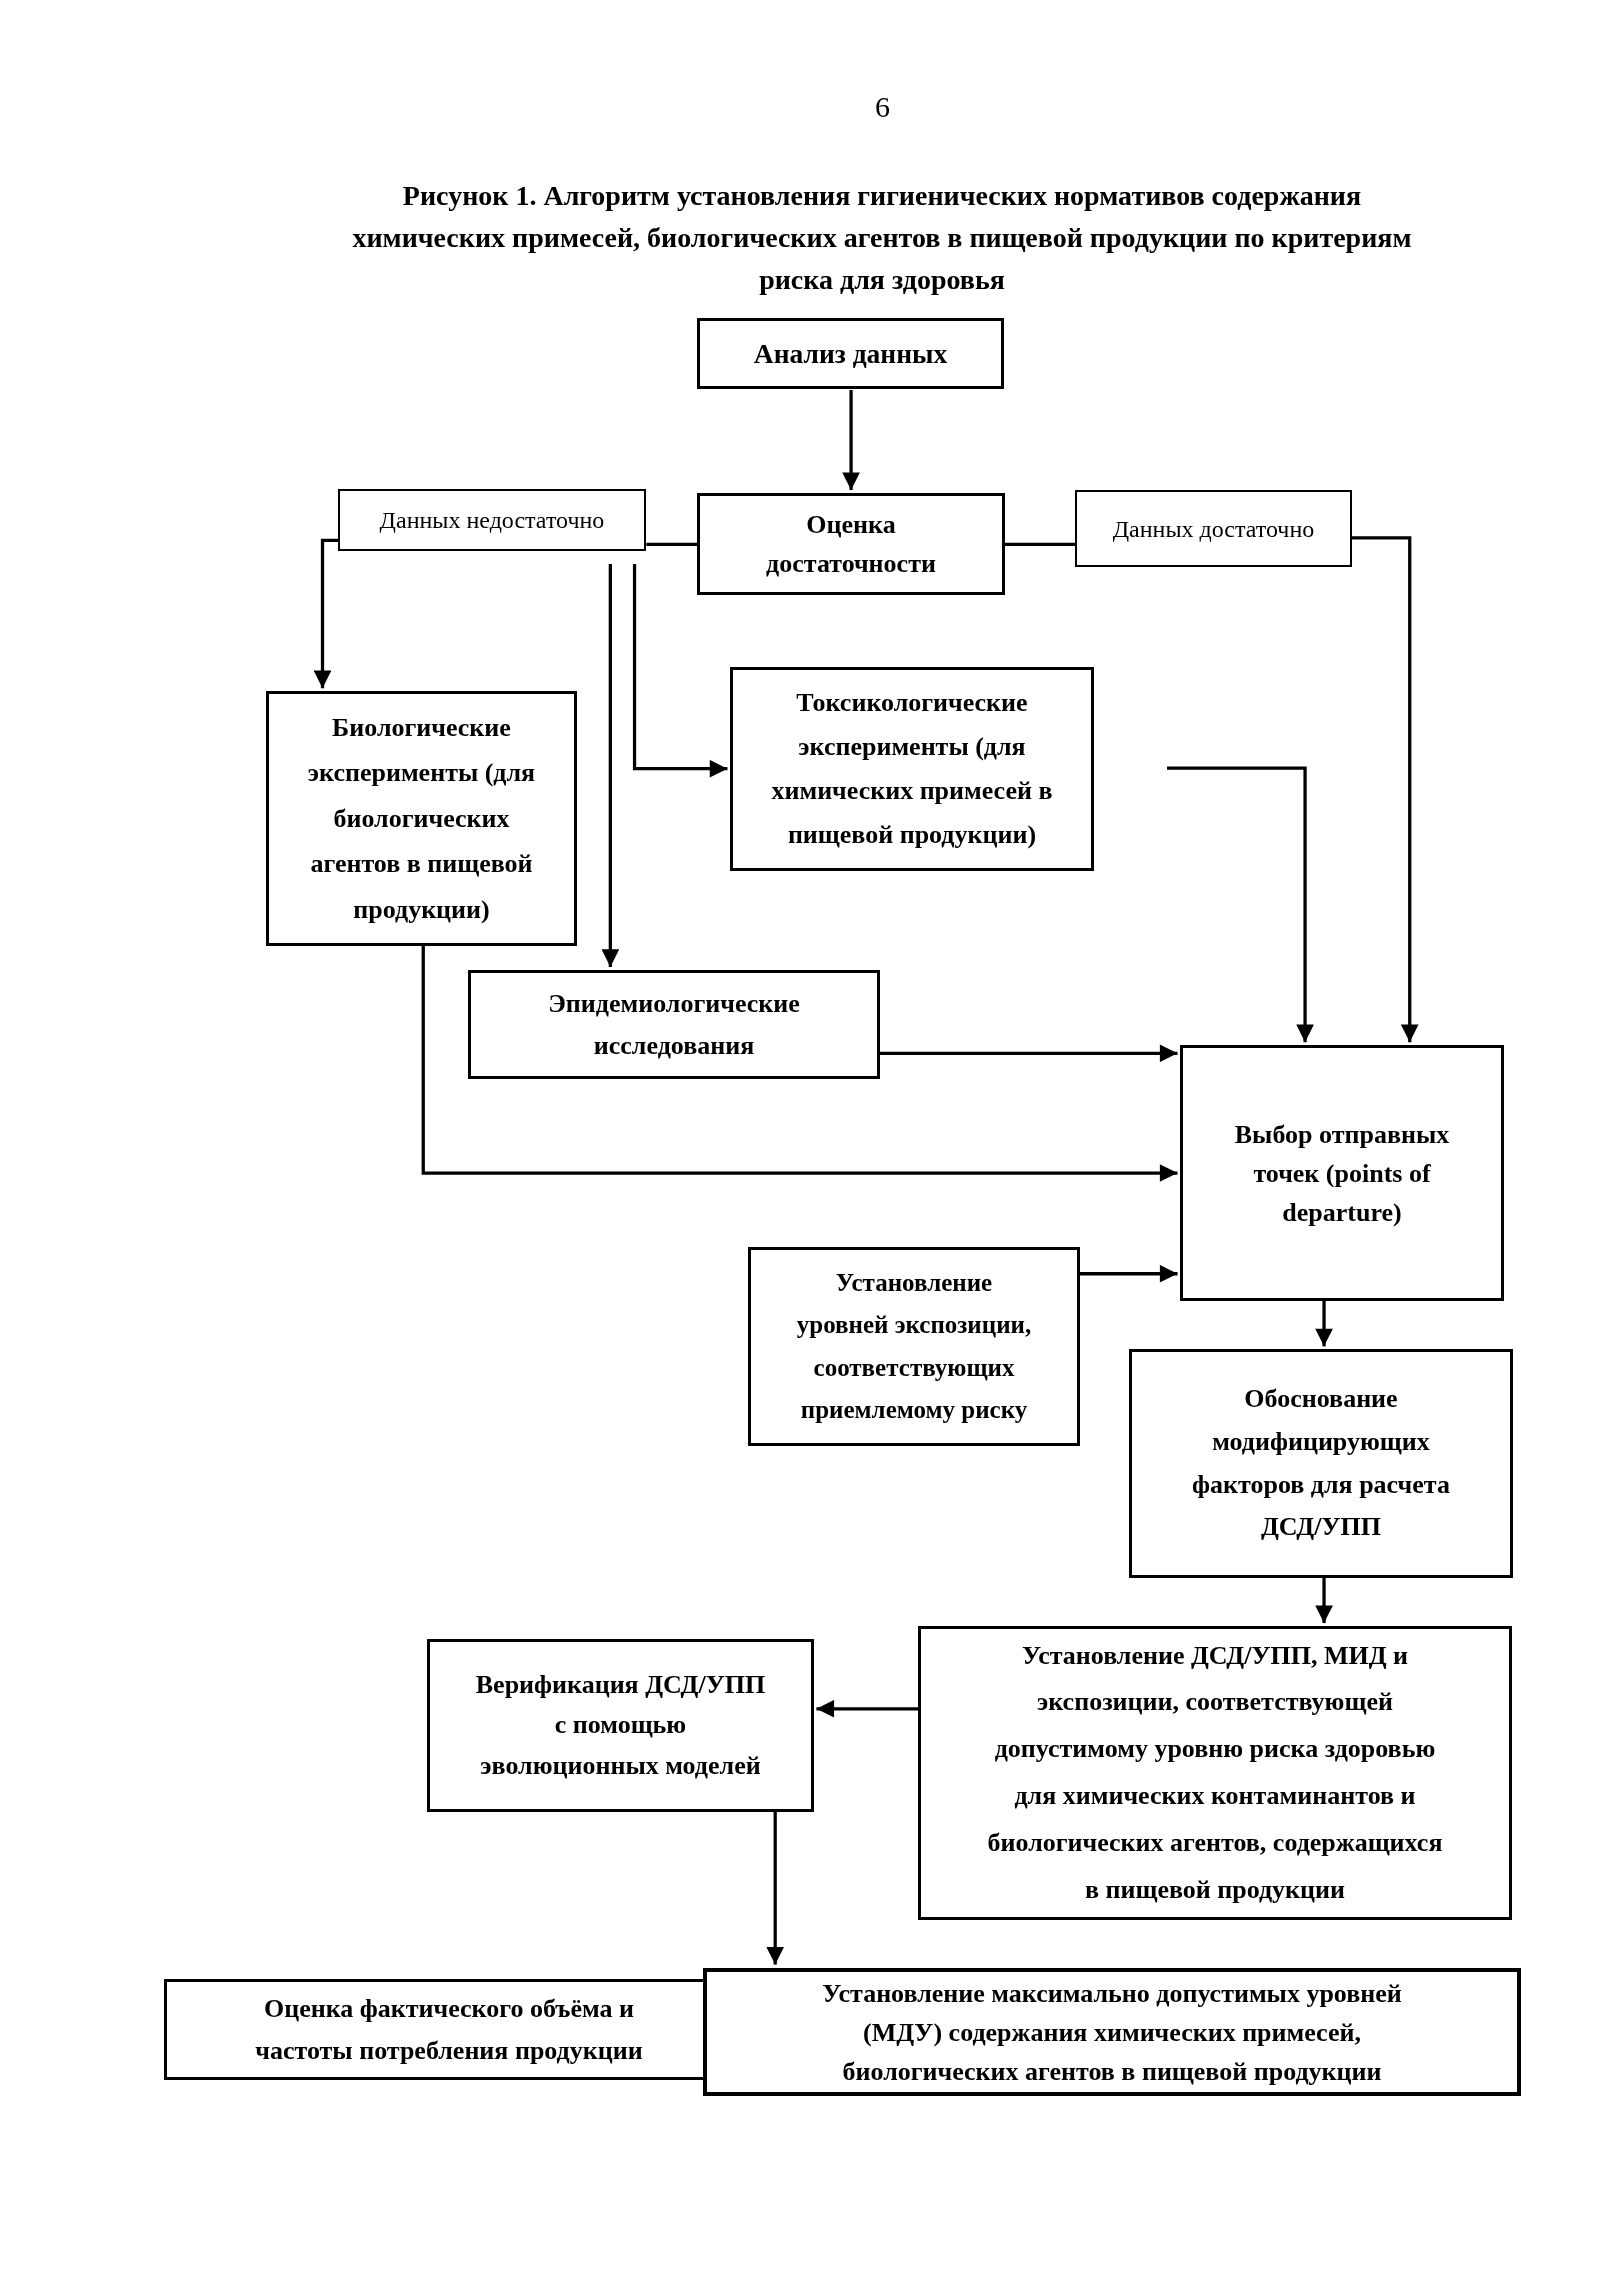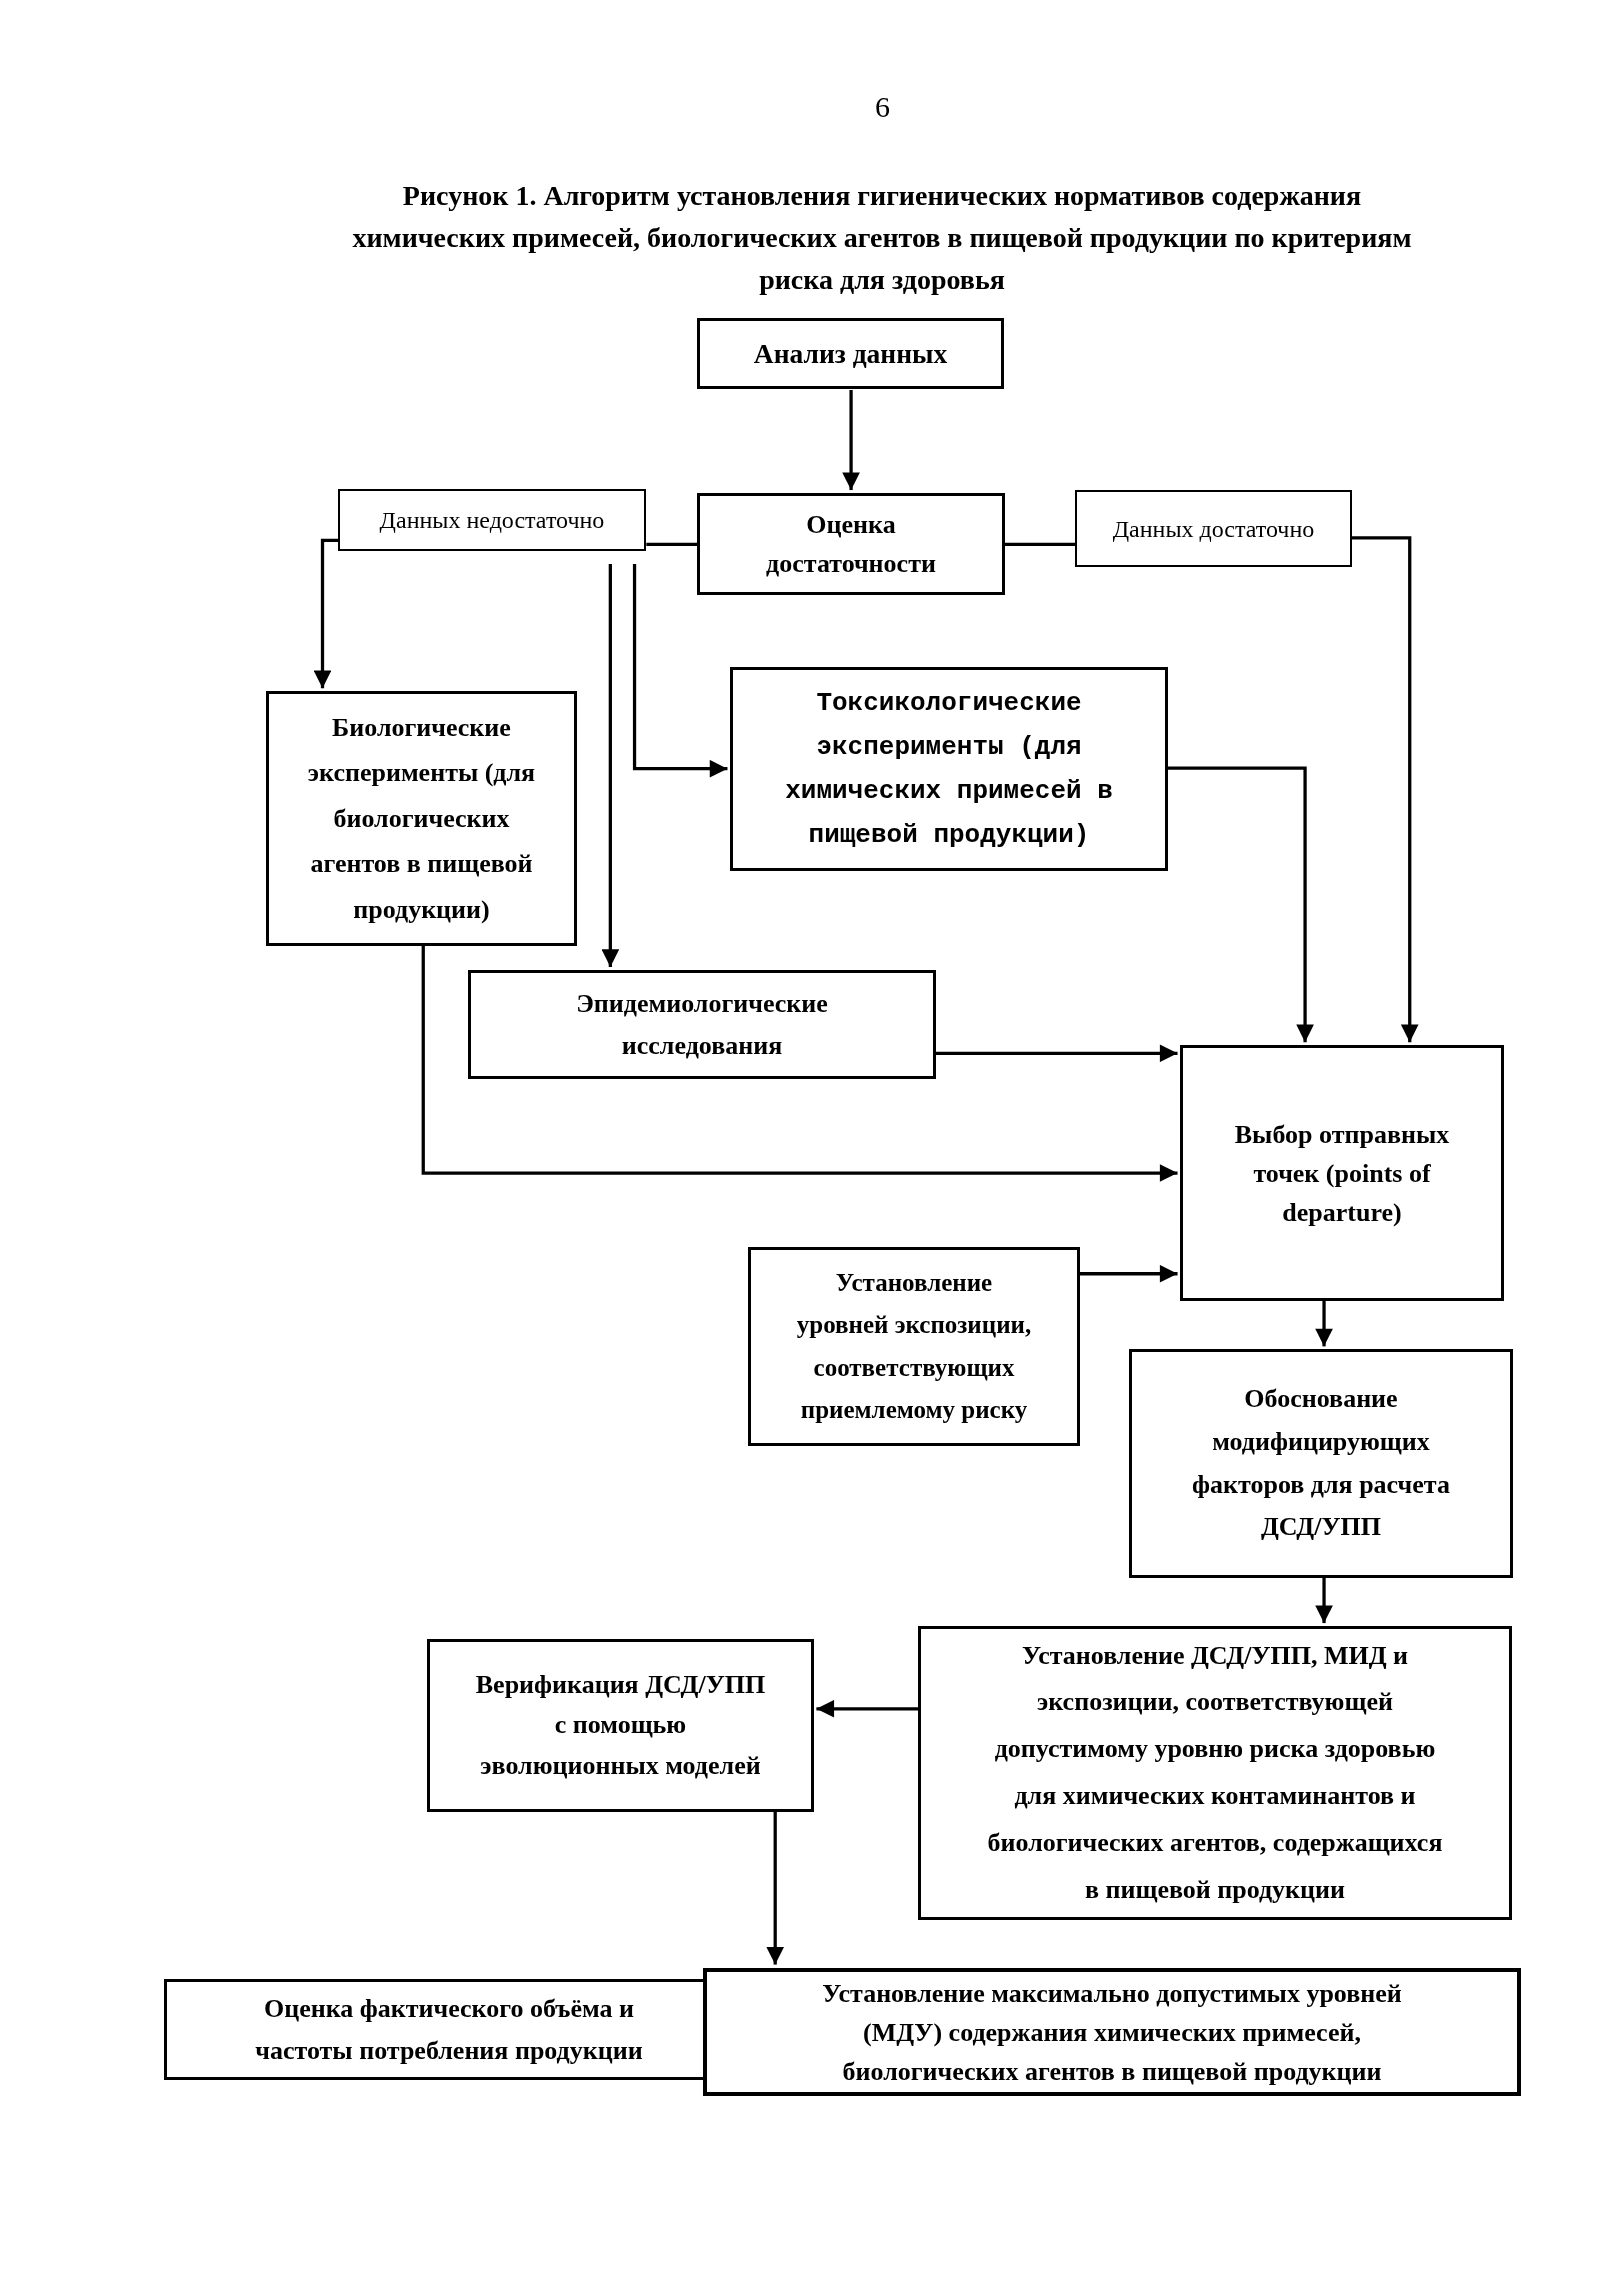--- a/index.html
+++ b/index.html
@@ -96,26 +96,26 @@
 достаточности</div>
 
   <div class="node plain" style="left:1075px; top:490px; width:277px; height:77px;">Данных достаточно</div>
 
   <div class="node" style="left:266px; top:691px; width:311px; height:255px; line-height:1.75;">Биологические
 эксперименты (для
 биологических
 агентов в пищевой
 продукции)</div>
 
-  <div class="node" style="left:730px; top:667px; width:438px; height:204px; line-height:1.7;font-family:Liberation Mono, monospace;">Токсикологические
+  <div class="node" style="left:730px; top:667px; width:364px; height:204px; line-height:1.7;">Токсикологические
 эксперименты (для
 химических примесей в
 пищевой продукции)</div>
 
-  <div class="node" style="left:468px; top:970px; width:468px; height:109px; line-height:1.6;">Эпидемиологические
+  <div class="node" style="left:468px; top:970px; width:412px; height:109px; line-height:1.6;">Эпидемиологические
 исследования</div>
 
   <div class="node" style="left:1180px; top:1045px; width:324px; height:256px;">Выбор отправных
 точек (points of
 departure)</div>
 
   <div class="node" style="left:748px; top:1247px; width:332px; height:199px; font-size:25px; line-height:1.7;">Установление
 уровней экспозиции,
 соответствующих
 приемлемому риску</div>

